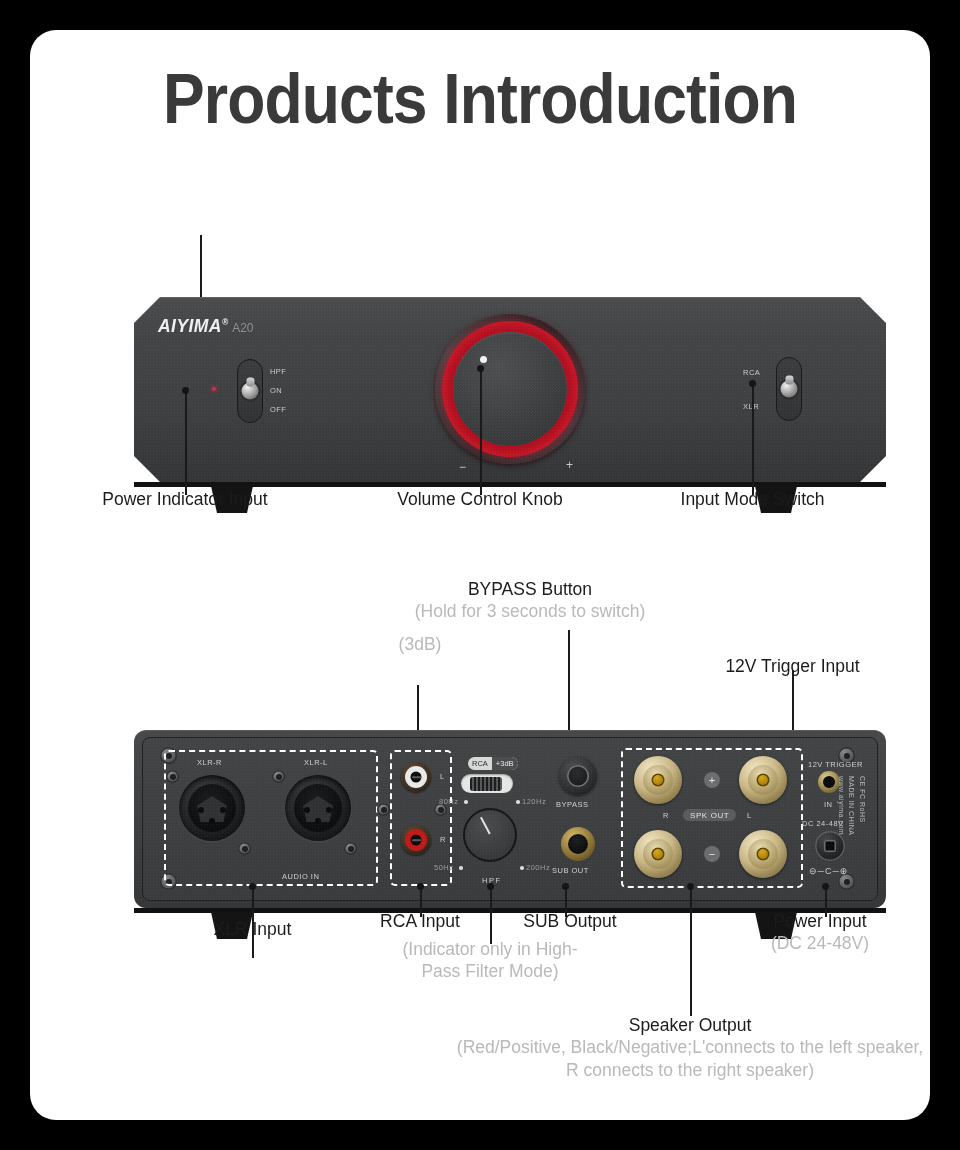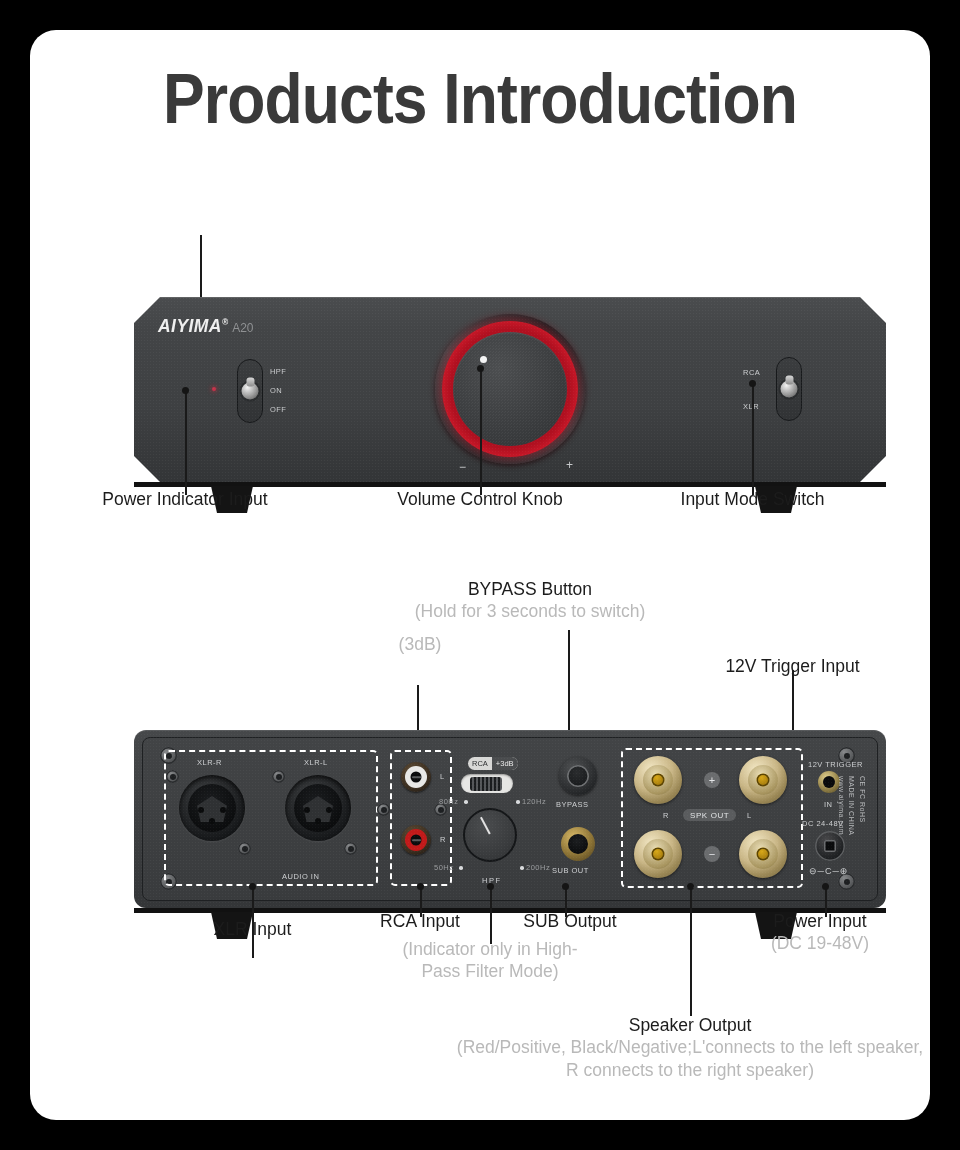--- a/index.html
+++ b/index.html
@@ -502,16 +502,16 @@
   <div class="dot" style="left:656.5px;top:853px;"></div>
   <div class="lbl wrap" style="left:420px;top:984px;width:480px;">
     <div class="p">Speaker Output</div>
     <div class="s">(Red/Positive, Black/Negative;L'connects to the left speaker, R connects to the right speaker)</div>
   </div>
 
   <div class="leader" style="left:795px;top:856px;height:31px;"></div>
   <div class="dot" style="left:791.5px;top:853px;"></div>
   <div class="lbl" style="left:690px;top:880px;width:200px;">
     <div class="p">Power Input</div>
-    <div class="s">(DC 19-48V)</div>
+    <div class="s">(DC 24-48V)</div>
   </div>
 
 </div>
 
 </body></html>

